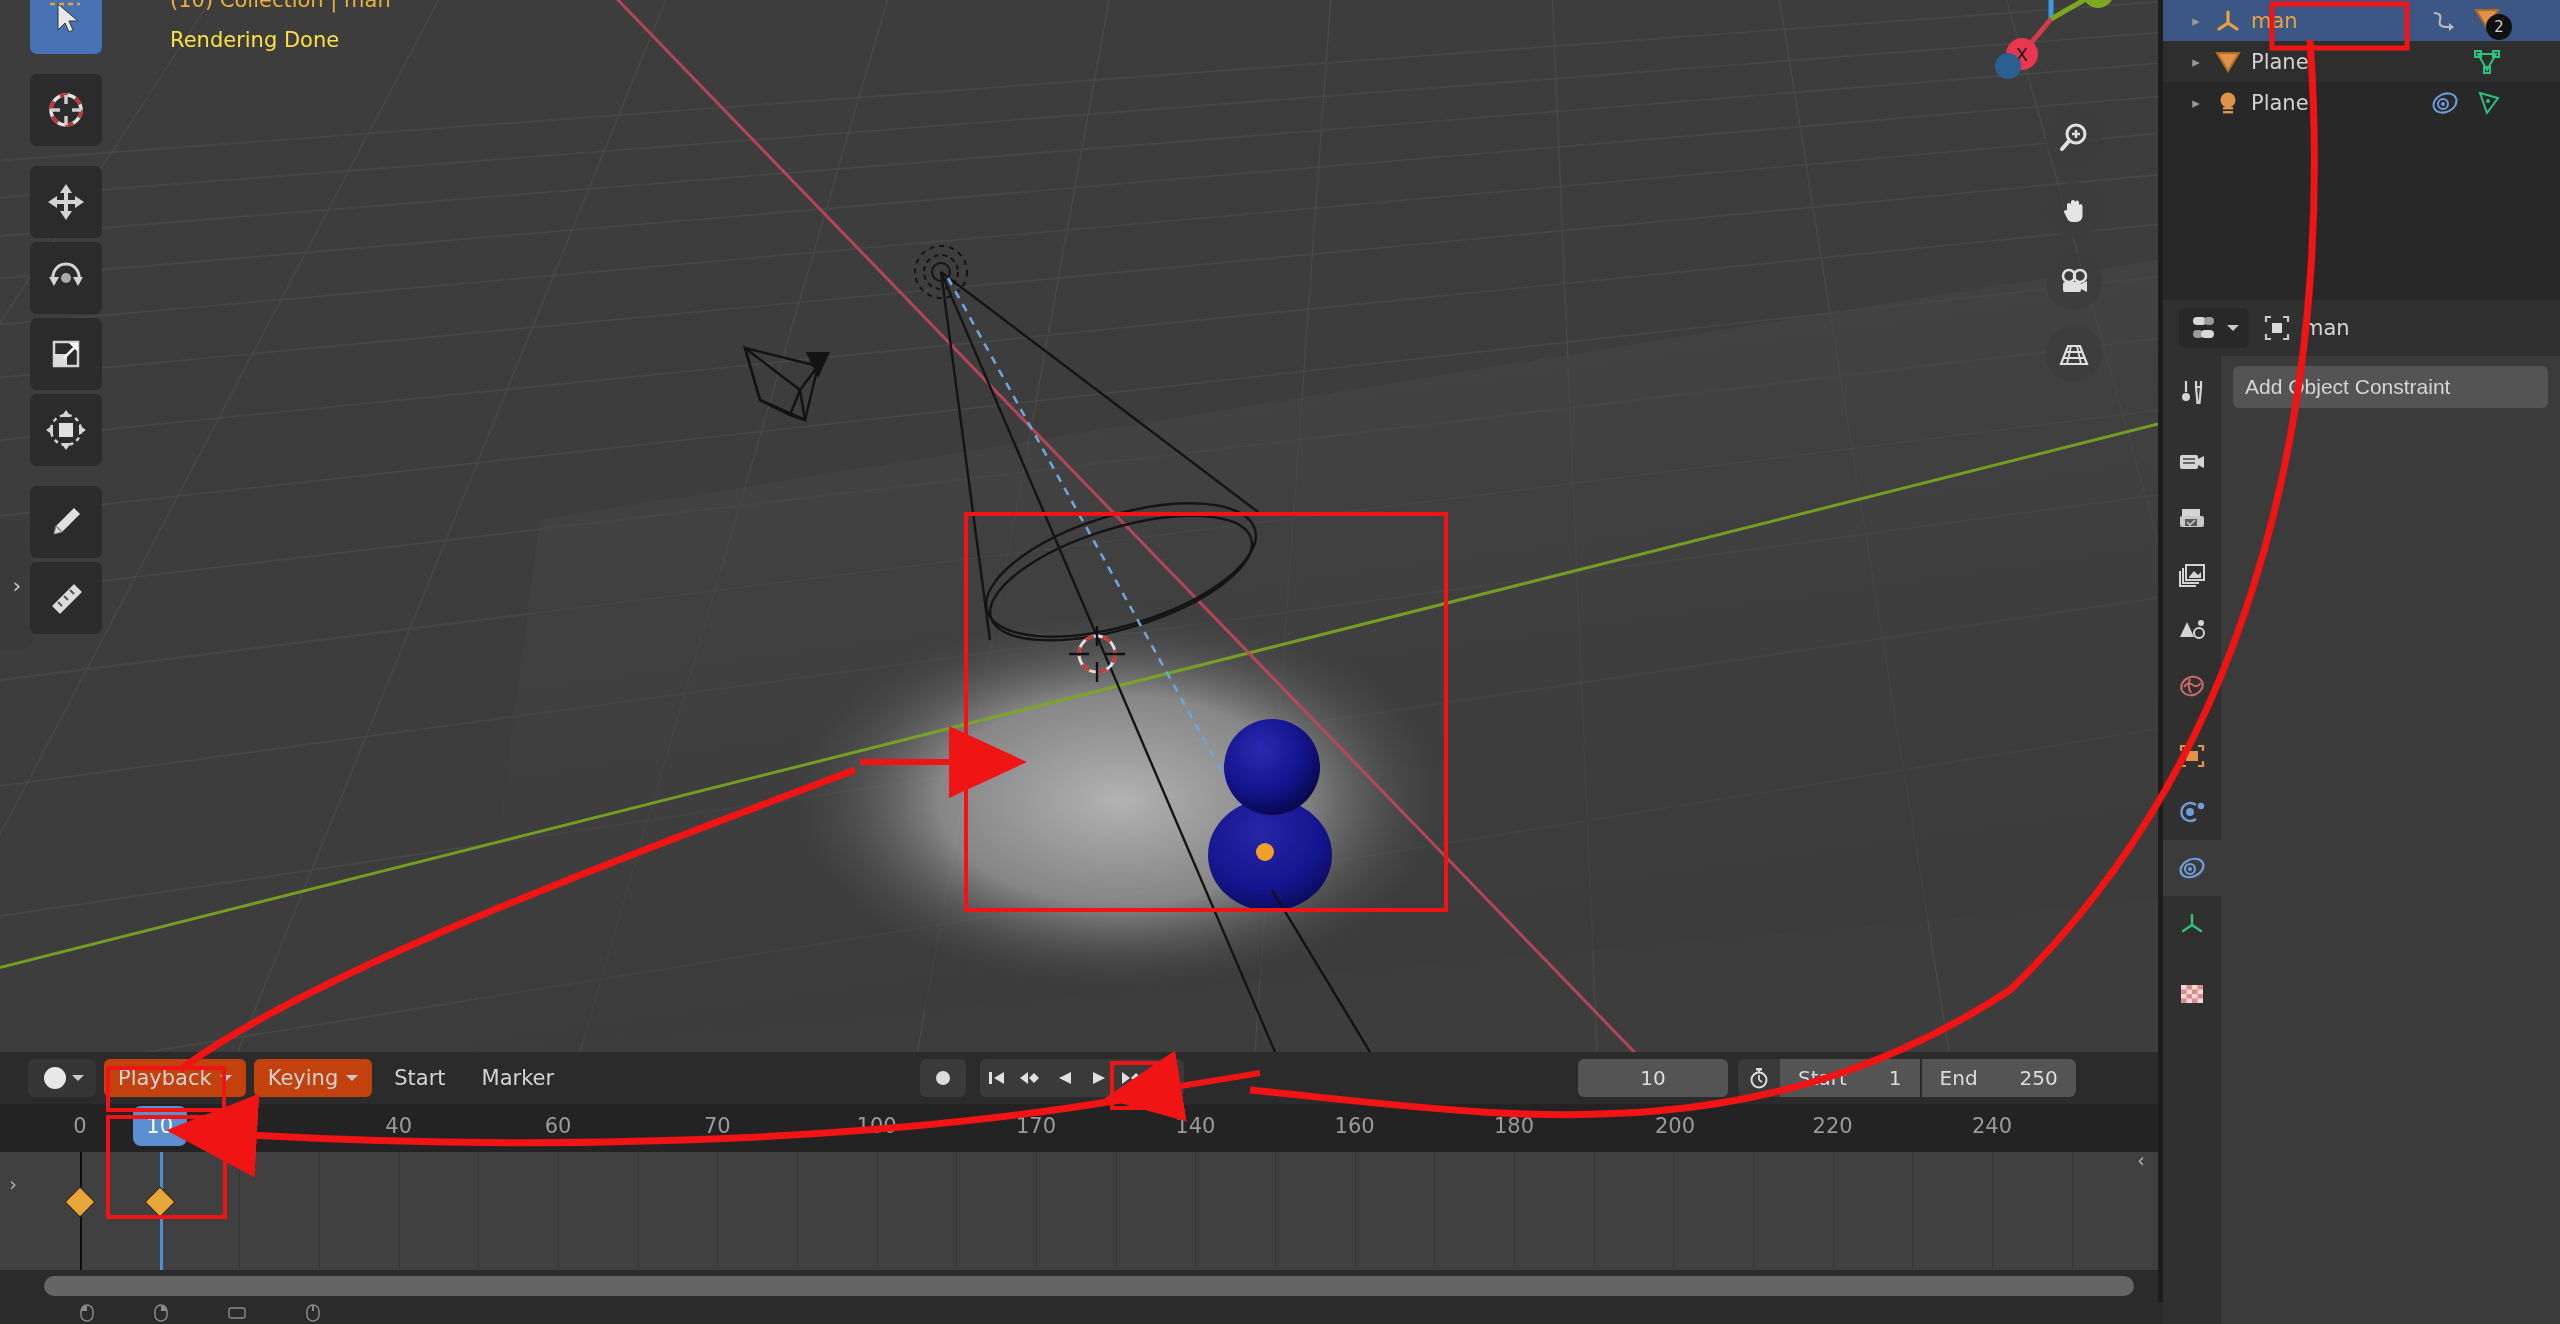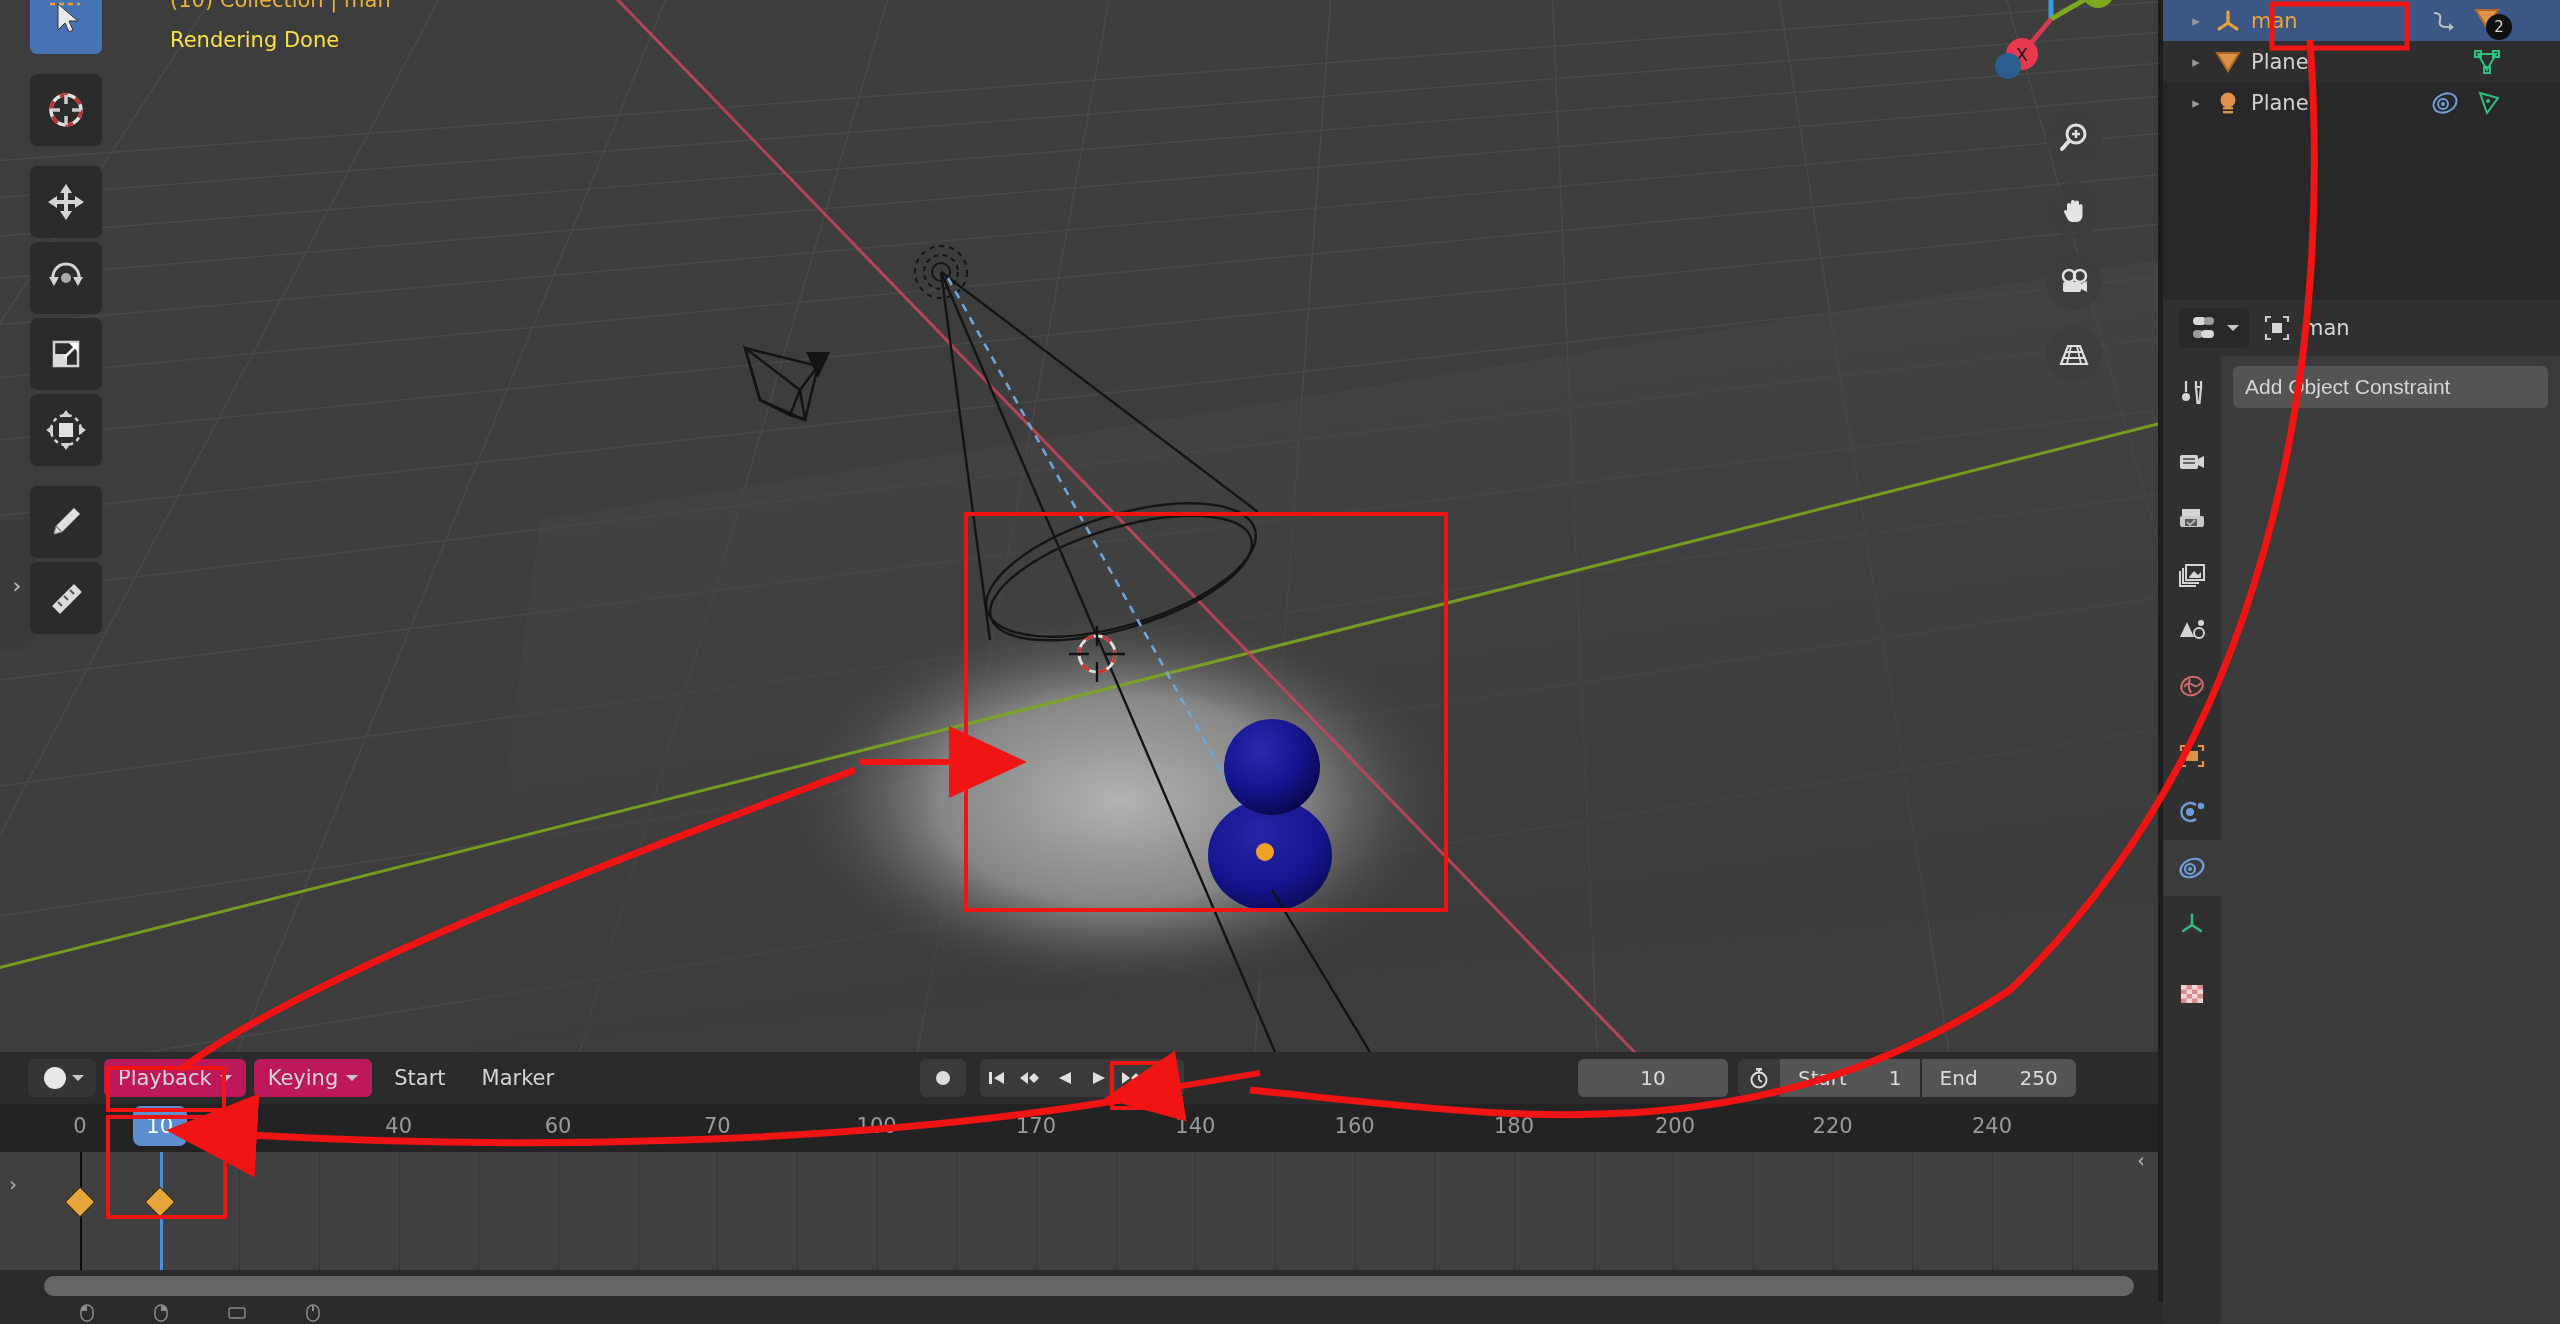--- a/index.html
+++ b/index.html
@@ -129,21 +129,21 @@
     padding-left: 28px; gap: 8px; position: relative;
   }
   .tl-editor-sel {
     width: 68px; height: 38px; background: #353535; border-radius: 6px;
     display: flex; align-items: center; justify-content: center; gap: 3px; cursor:pointer;
   }
   .tl-menu {
     height: 38px; padding: 0 14px; display: flex; align-items: center; gap: 8px;
     color: #d4d4d4; font-size: 21px; border-radius: 6px; cursor: pointer;
   }
-  .tl-menu.boxed { background: #be185d; }
+  .tl-menu.boxed { background: #c2410c; }
   .chev { width:0;height:0;border-left:6px solid transparent;border-right:6px solid transparent;border-top:6px solid #c9c9c9; }
 
   #tl-playback {
     position: absolute; left: 920px; top: 7px; display: flex; align-items: center; gap: 2px;
   }
   .pb-btn {
     width: 34px; height: 38px; background: #3a3a3a;
     display: flex; align-items: center; justify-content: center; cursor: pointer; border:none;
   }
   .pb-group { display: flex; border-radius: 6px; overflow: hidden; }

